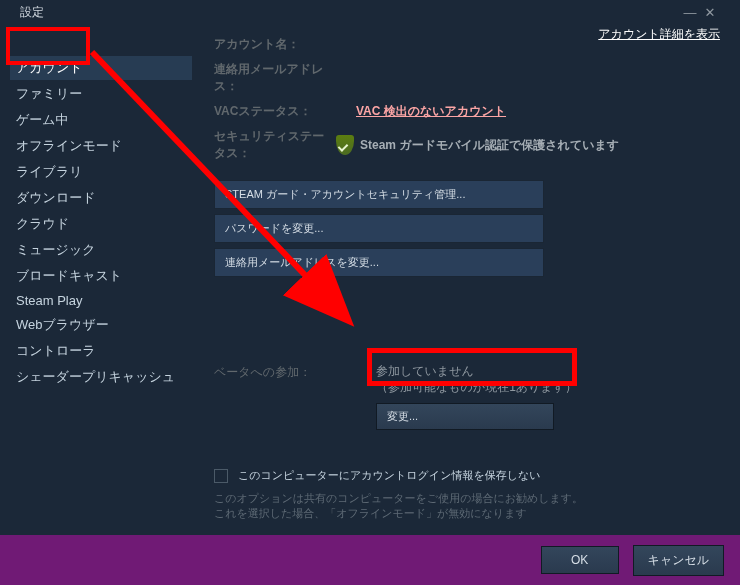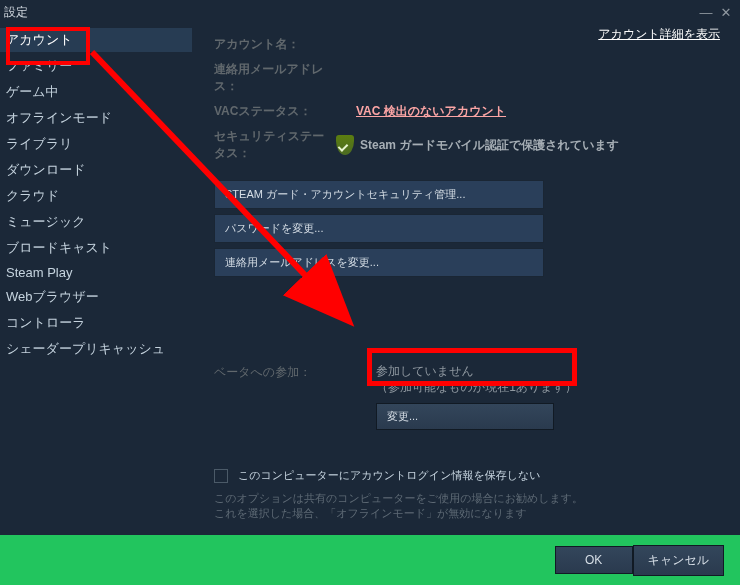--- a/index.html
+++ b/index.html
@@ -10,30 +10,31 @@
     color: #c6d4df;
     font-size: 12px;
     overflow: hidden;
     position: relative;
   }
   .window { position: relative; width: 100%; height: 100%; }
   .titlebar {
     height: 24px;
     display: flex;
     align-items: center;
-    padding: 0 4px;
+    padding: 0 20px;
     font-size: 12px;
     color: #d2d9e0;
   }
   .titlebar .spacer { flex: 1; }
   .win-btn { width: 20px; text-align: center; cursor: pointer; color: #8f98a0; font-size: 13px; }
   .body-area { display: flex; height: calc(100% - 24px - 50px); }
   .sidebar {
     width: 192px;
-    padding: 4px 0 0 0;
+    padding: 4px 0 0 10px;
+    margin-top: 28px;
   }
   .sidebar-item {
     padding: 3px 6px;
     font-size: 13px;
     color: #c6d4df;
     cursor: pointer;
     margin-bottom: 2px;
   }
   .sidebar-item.active {
     background: #273c53;
@@ -83,22 +84,22 @@
     color: #d6dee6; padding: 5px 10px;
     font-size: 11px; cursor: pointer; text-align: left;
   }
   .save-section { margin-top: 38px; }
   .chk-row { display: flex; align-items: center; gap: 10px; color: #c6d4df; font-size: 11px;}
   .chk { width: 14px; height: 14px; border: 1px solid #4b5a68; background: #1b2838; cursor: pointer; flex-shrink: 0;}
   .hint { color: #5e6a75; font-size: 11px; margin-top: 8px; line-height: 15px; }
   .footer {
     position: absolute; bottom: 0; left: 0; right: 0; height: 50px;
     display: flex; justify-content: flex-end; align-items: center;
-    padding-right: 16px; 
-    background: #22c55e;
+    padding-right: 16px; gap: 14px;
+    background: #701a75;
   }
   .footer-btn {
     min-width: 78px; padding: 6px 14px;
     background: linear-gradient(#33465b, #2a3a4e);
     border: 1px solid #111a24;
     color: #d6dee6; font-size: 12px; cursor: pointer;
   }
   
   .hl1 {
     position: absolute; left: 6px; top: 27px;

